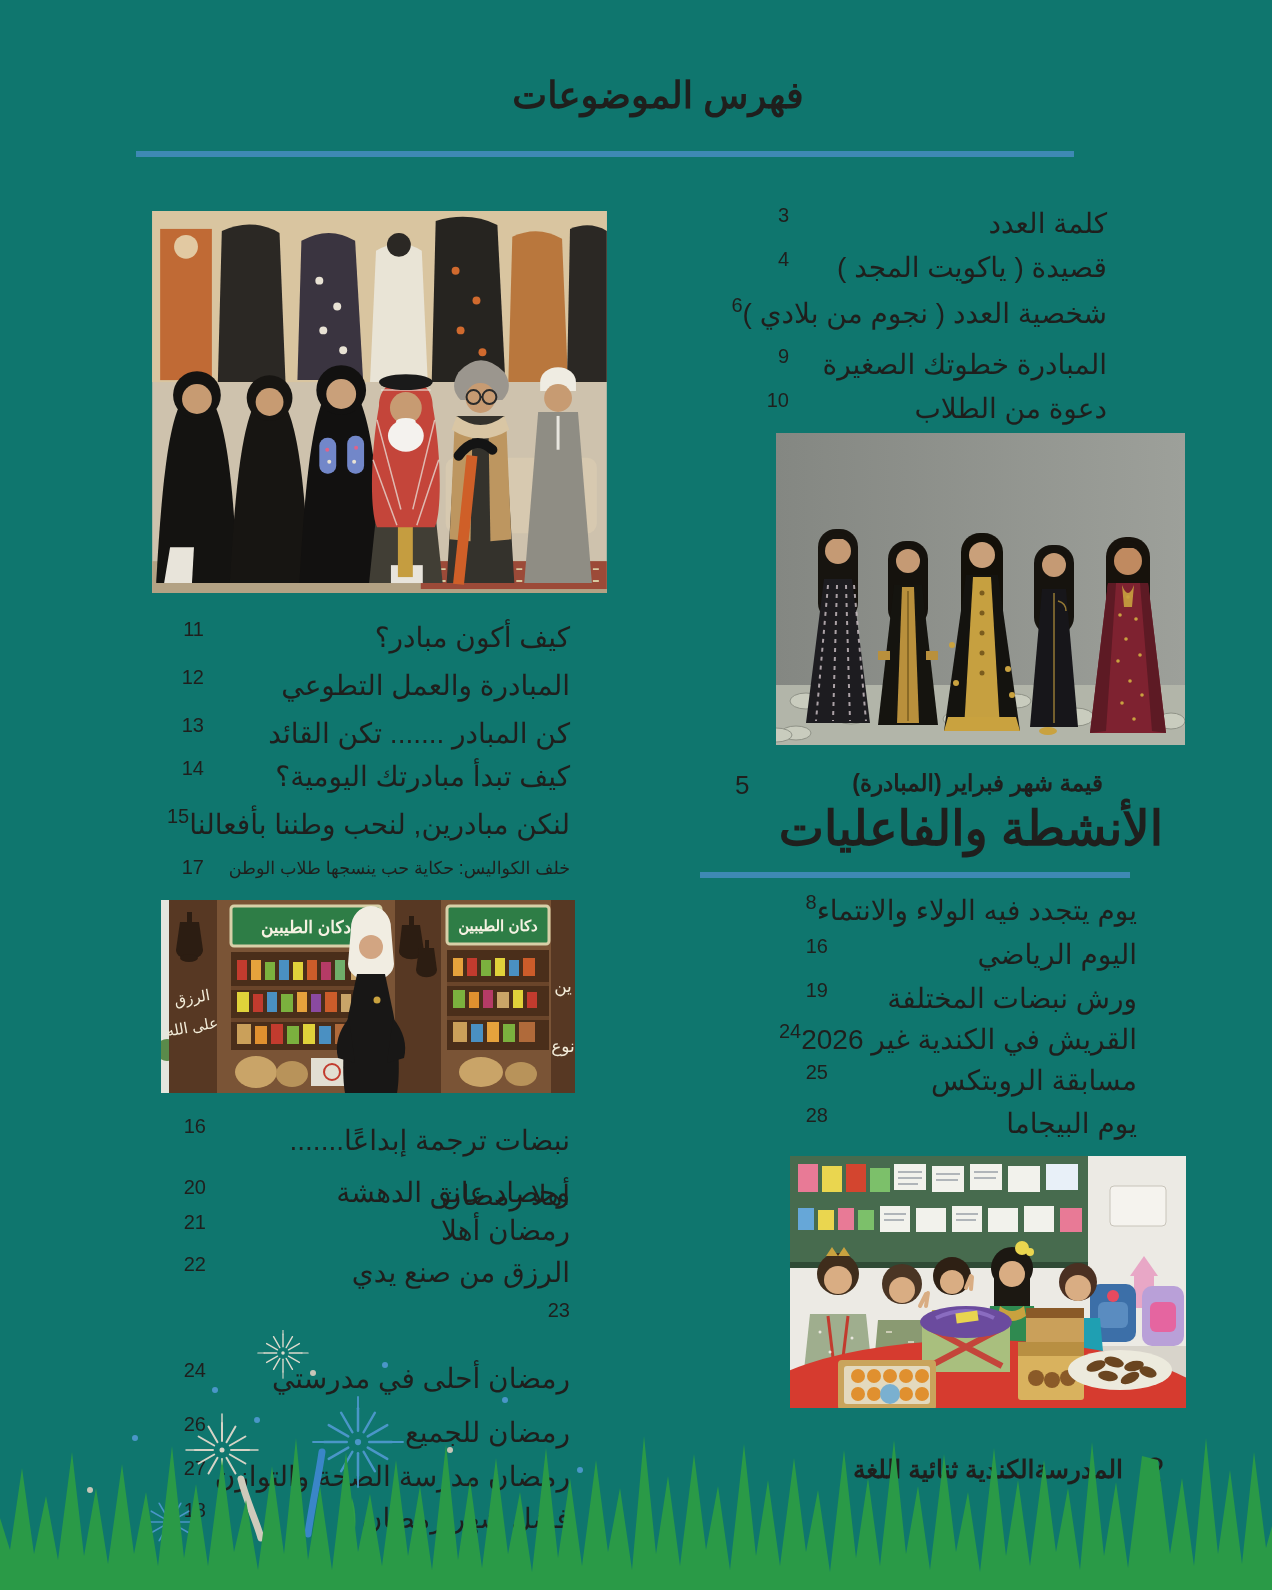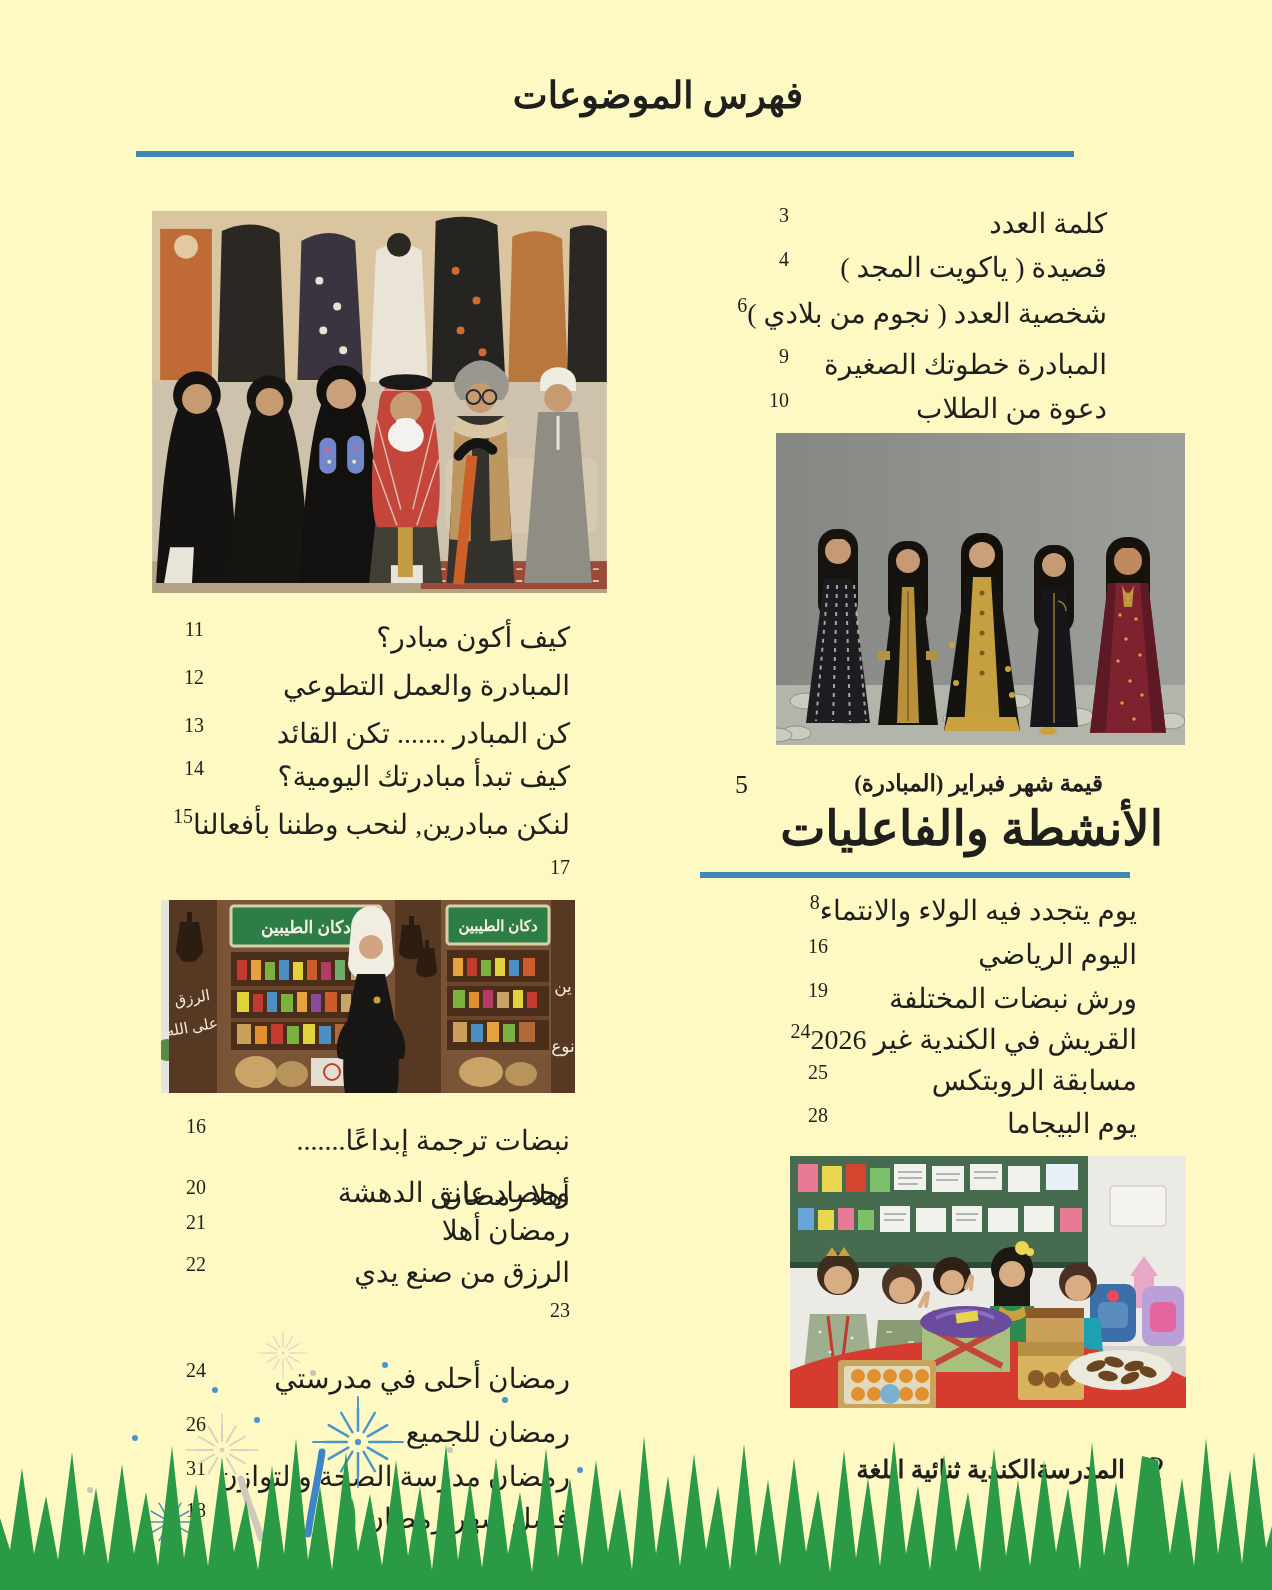--- a/index.html
+++ b/index.html
@@ -1,17 +1,17 @@
 <!DOCTYPE html>
 <html lang="ar"><head>
 <meta charset="utf-8">
 <style>
   html,body{margin:0;padding:0;background:#d8dad2;}
-  .page{position:relative;width:1272px;height:1590px;background:#fef9c3;overflow:hidden;
-        font-family:Liberation Serif, serif;color:#1f1f1d;margin:0 auto;}
+  .page{position:relative;width:1272px;height:1590px;background:#0f766e;overflow:hidden;
+        font-family:Liberation Sans, sans-serif;color:#1f1f1d;margin:0 auto;}
   .rule{position:absolute;background:#3e89b4;height:6px;}
   #rule1{left:136px;top:151px;width:938px;}
   #rule2{left:700px;top:872px;width:430px;}
   #title{position:absolute;top:74px;left:0;width:100%;margin:0;text-align:center;
          font-size:37px;font-weight:bold;direction:rtl;transform:translateX(22px);letter-spacing:0;}
   .toc{position:absolute;}
   .row{position:absolute;left:0;right:0;display:flex;justify-content:space-between;
        align-items:flex-start;direction:rtl;}
   .lbl{font-size:28px;line-height:1.45;text-align:right;white-space:nowrap;}
   .num{font-size:20px;direction:ltr;text-align:right;flex:none;}
@@ -183,20 +183,21 @@
       </div>
     <div class="row">
         <span class="lbl">كيف تبدأ مبادرتك اليومية؟</span>
         <span class="num">14</span>
       </div>
     <div class="row">
         <span class="lbl">لنكن مبادرين, لنحب وطننا بأفعالنا</span>
         <span class="num">15</span>
       </div>
     <div class="row">
+        <span class="lbl">خلف الكواليس: حكاية حب ينسجها طلاب  الوطن</span>
         <span class="num">17</span>
       </div>
   </div>
 
   <div id="photo3" class="photo">
     <svg viewBox="0 0 409 312">
       <defs>
         <linearGradient id="wallg" x1="0" y1="0" x2="1" y2="0">
           <stop offset="0" stop-color="#84878211"></stop>
             <stop offset="0" stop-color="#848782"></stop>
@@ -441,21 +442,21 @@
     <div class="row">
         <span class="lbl">رمضان أحلى في مدرستي</span>
         <span class="num">24</span>
       </div>
     <div class="row">
         <span class="lbl">رمضان للجميع</span>
         <span class="num">26</span>
       </div>
     <div class="row">
         <span class="lbl">رمضان مدرسة الصحة والتوازن</span>
-        <span class="num">31</span>
+        <span class="num">27</span>
       </div>
     <div class="row">
         <span class="lbl">فضل شهر رمضان</span>
         <span class="num">18</span>
       </div>
   </div>
 
   <div id="photo4" class="photo">
     <svg viewBox="0 0 396 252">
       <rect width="396" height="252" fill="#eceae4"></rect>

